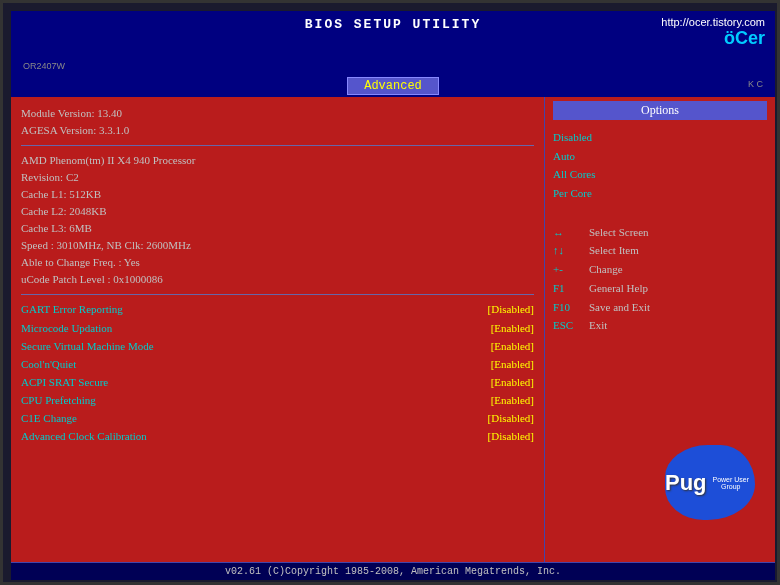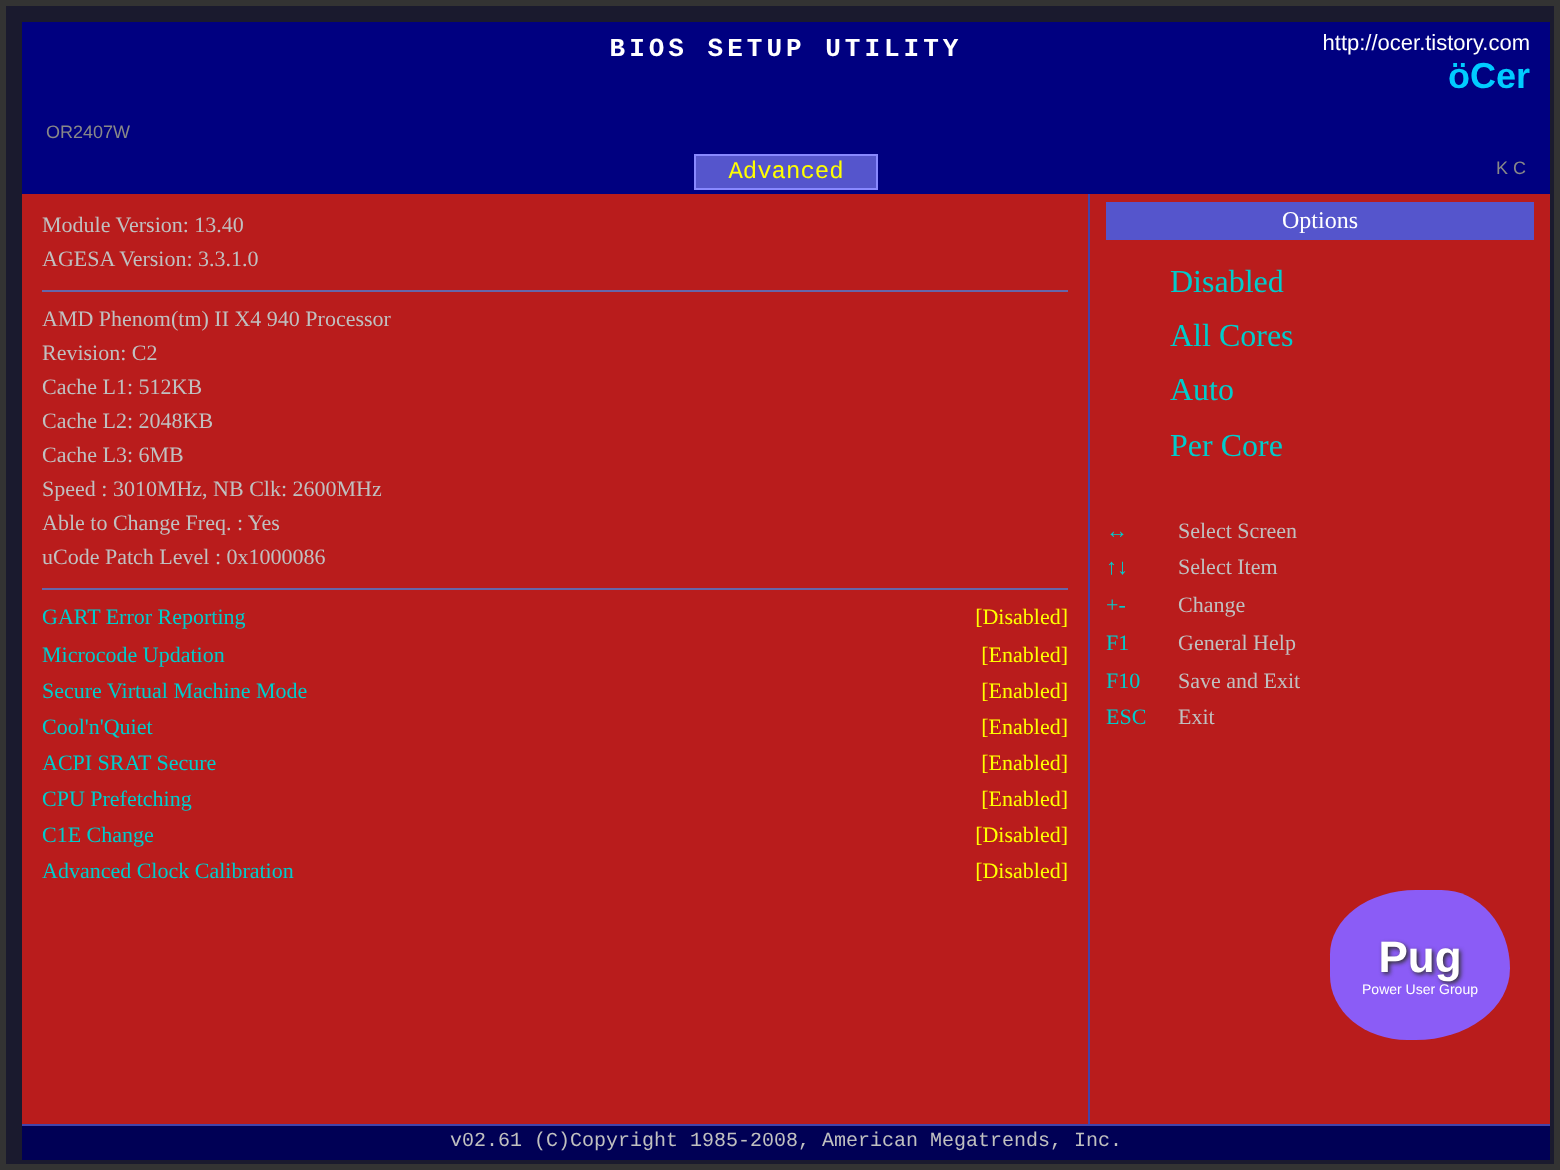--- a/index.html
+++ b/index.html
@@ -155,23 +155,22 @@
       background: #5555cc;
       color: #fff;
       text-align: center;
       padding: 2px 0;
       margin-bottom: 8px;
       font-size: 12px;
     }
 
     .option-item {
       color: #00cccc;
-      font-size: 16px;
+      font-size: 11px;
       line-height: 1.7;
-      margin-left: 32px;
     }
 
     .key-help {
       margin-top: 20px;
     }
     .key-row {
       display: flex;
       gap: 6px;
       font-size: 11px;
       color: #c0c0c0;
@@ -204,24 +203,23 @@
       position: absolute;
       bottom: 60px;
       right: 20px;
       width: 90px;
       height: 75px;
       z-index: 20;
     }
     .pug-circle {
       width: 90px;
       height: 75px;
-      background: #8b5cf6;
+      background: #1d4ed8;
       border-radius: 50% 40% 55% 45% / 45% 55% 50% 45%;
       display: flex;
-      flex-direction: column;
       align-items: center;
       justify-content: center;
       position: relative;
     }
     .pug-text {
       color: #fff;
       font-size: 22px;
       font-weight: bold;
       font-family: Arial, sans-serif;
       text-shadow: 1px 1px 2px #333;
@@ -318,22 +316,22 @@
             </div>
           </div>
       </div>
 
       <div class="right-panel">
         <div class="options-header">Options</div>
 
         <div class="option-items">
 
         <div class="option-item">Disabled</div>
+            <div class="option-item">Auto</div>
             <div class="option-item">All Cores</div>
-            <div class="option-item">Auto</div>
             <div class="option-item">Per Core</div>
           </div>
 
         <div class="key-help">
 
         <div class="key-row">
               <span class="key-code">↔</span>
               <span class="key-action">Select Screen</span>
             </div>
             <div class="key-row">

